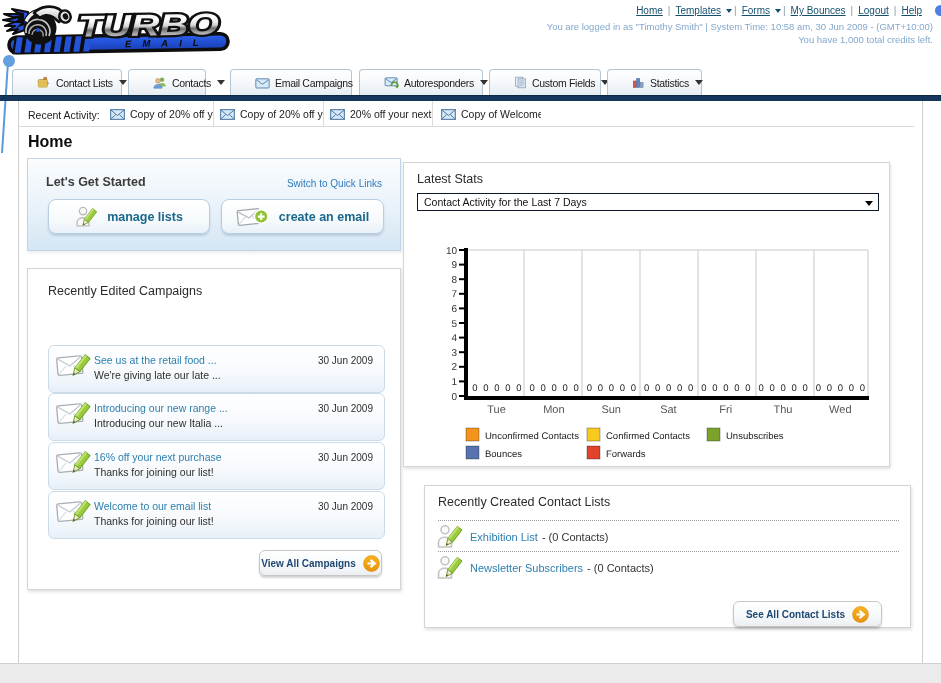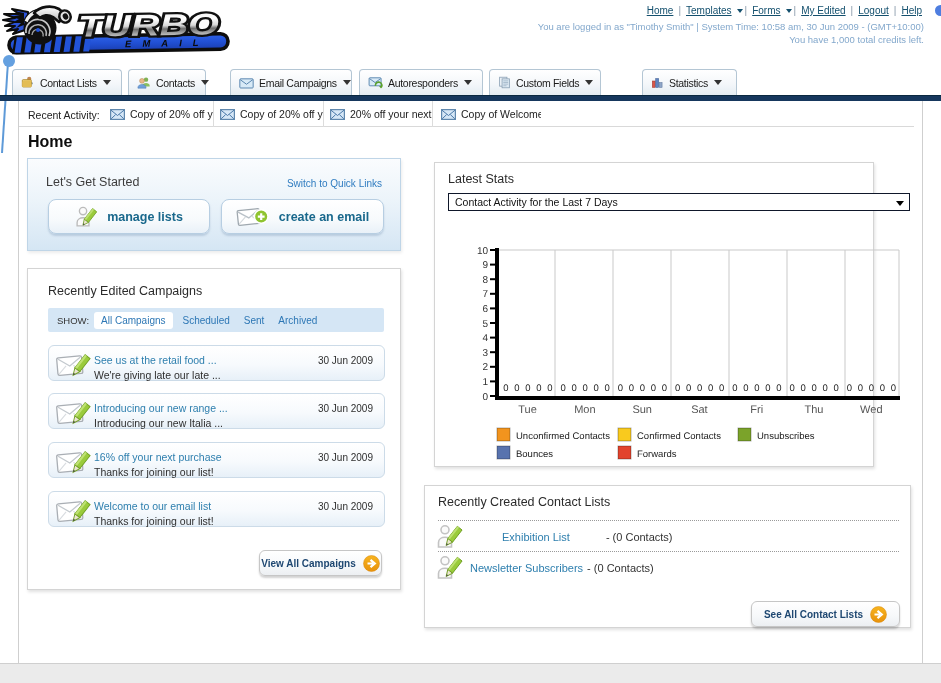--- a/index.html
+++ b/index.html
@@ -5,25 +5,25 @@
 * { margin:0; padding:0; box-sizing:border-box; }
 html,body { width:941px; height:683px; background:#fff; font-family:"Liberation Sans", sans-serif; overflow:hidden; }
 #page { position:relative; width:941px; height:683px; background:#fff; }
 .abs { position:absolute; }
 
 
 #toplinks { position:absolute; top:5px; right:16px; font-size:10px; color:#9aa; white-space:nowrap; }
 #toplinks a { color:#14506e; text-decoration:underline; margin:0 3px; }
 #toplinks .sep { color:#8899aa; margin:0 2px; }
 .dda { display:inline-block; width:0; height:0; border-left:3.5px solid transparent; border-right:3.5px solid transparent; border-top:4.5px solid #14506e; vertical-align:middle; margin-left:2px; }
-#loginfo { position:absolute; top:21px; right:17px; font-size:9.5px; color:#83a8cc; text-align:right; line-height:12.5px; }
+#loginfo { position:absolute; top:21px; right:8px; font-size:9.5px; color:#83a8cc; text-align:right; line-height:12.5px; }
 #helpdot { position:absolute; top:5px; right:-5px; width:11px; height:11px; border-radius:50%; background:#4e7ee0; }
 
 
-.tab { position:absolute; top:69px; height:26px; border:1px solid #b4c6d4; border-bottom:none; border-radius:4px 4px 0 0; background:linear-gradient(180deg,#ffffff 0%,#f4f7fa 55%,#e5edf3 100%); font-size:10.5px; letter-spacing:-0.3px; color:#1a1a1a; display:flex; align-items:center; padding-left:8px; white-space:nowrap; }
+.tab { position:absolute; top:69px; height:26px; border:1px solid #b4c6d4; border-bottom:none; border-radius:4px 4px 0 0; background:linear-gradient(180deg,#ffffff 0%,#f4f7fa 55%,#e5edf3 100%); font-size:10.5px; letter-spacing:-0.3px; color:#1a1a1a; display:flex; align-items:center; padding-left:24px; white-space:nowrap; }
 .tab svg { margin-right:5px; flex:0 0 auto; }
 .tab .tda { display:inline-block; width:0; height:0; border-left:4px solid transparent; border-right:4px solid transparent; border-top:5px solid #333; margin-left:6px; flex:0 0 auto; }
 #navybar { position:absolute; top:95px; left:0; width:941px; height:6px; background:#16375d; border-top:1px solid #0a2840; }
 
 
 #wrap { position:absolute; top:101px; left:18px; width:905px; height:562px; background:#fff; border-left:1px solid #cfcfcf; border-right:1px solid #cfcfcf; }
 #footer { position:absolute; top:663px; left:0; width:941px; height:20px; background:#ebebeb; border-top:1px solid #cfcfcf; }
 
 
 #recent { position:absolute; top:101px; left:19px; width:895px; height:26px; border-bottom:1px solid #d9d9d9; font-size:10.5px; color:#222; }
@@ -32,44 +32,44 @@
 .ritem svg { margin-right:5px; flex:0 0 auto; }
 
 #home { position:absolute; top:133px; left:28px; font-size:16px; font-weight:bold; color:#0d0d0d; }
 
 
 .panel { position:absolute; background:#fff; border:1px solid #d4d4d4; box-shadow:1px 2px 3px rgba(0,0,0,0.12); }
 .ptitle { font-size:12.5px; color:#2b2b2b; }
 
 
 #lgs { position:absolute; left:27px; top:158px; width:374px; height:93px; border:1px solid #bfd5e7; background:linear-gradient(180deg,#fafcfe 0%,#ecf4fa 45%,#d5e6f4 100%); box-shadow:1px 2px 3px rgba(0,0,0,0.08); }
-#lgs .ptitle { position:absolute; left:18px; top:16px; color:#3c3c3c; }
+#lgs .ptitle { position:absolute; left:18px; top:16px; color:#3c3c3c;font-weight:bold; }
 #lgs a.switch { position:absolute; right:18px; top:19px; font-size:10px; color:#2f7cc0; text-decoration:none; }
 .bigbtn { position:absolute; top:40px; height:35px; background:linear-gradient(180deg,#ffffff 0%,#f7fafc 60%,#e9f1f8 100%); border:1px solid #b7cee2; border-radius:8px; box-shadow:0 2px 2px rgba(120,150,180,0.35); display:flex; align-items:center; justify-content:center; font-size:12.5px; font-weight:bold; color:#19688c; }
 #btn1 { left:20px; width:162px; }
 #btn2 { left:193px; width:163px; }
 .bigbtn svg { margin-right:10px; }
 
 
 #camp { left:27px; top:268px; width:374px; height:322px; }
 #camp .ptitle { position:absolute; left:20px; top:15px; }
 #filter { position:absolute; left:20px; top:39px; width:336px; height:24px; background:#d5e6f5; border-radius:2px; font-size:10px; display:flex; align-items:center; }
 #filter .show { color:#333; font-size:9.5px; margin-left:9px; margin-right:5px; }
 #filter a { color:#2d77b5; text-decoration:none; margin:0 7px; }
 #filter a.on { background:#fff; border-radius:3px; padding:3px 7px; margin:0; margin-right:3px; }
-.crow { position:absolute; left:20px; width:337px; height:36px; border:1px solid #ccdbe8; border-radius:6px; background:linear-gradient(180deg,#ffffff 0%,#f7fafd 55%,#e7f0f8 100%); }
+.crow { position:absolute; left:20px; width:337px; height:48px; border:1px solid #ccdbe8; border-radius:6px; background:linear-gradient(180deg,#ffffff 0%,#f7fafd 55%,#e7f0f8 100%); }
 .crow .cicon { position:absolute; left:6px; top:7px; }
 .crow .t1 { position:absolute; left:45px; top:8px; font-size:10.5px; color:#2e7fae; }
 .crow .t2 { position:absolute; left:45px; top:23px; font-size:10.5px; color:#2f2f2f; }
 .crow .dt { position:absolute; right:11px; top:9px; font-size:10px; color:#2f2f2f; }
 .obtn { position:absolute; height:26px; background:linear-gradient(180deg,#ffffff 0%,#f6f8fa 60%,#eceff2 100%); border:1px solid #c6c6c6; border-radius:6px; box-shadow:0 2px 2px rgba(0,0,0,0.18); display:flex; align-items:center; justify-content:center; font-size:10px; font-weight:bold; color:#1e4771; white-space:nowrap; }
 .obtn svg { margin-left:7px; }
 
 
-#stats { left:434px; top:162px; width:440px; height:305px; }
+#stats { left:403px; top:162px; width:487px; height:305px; }
 #stats .ptitle { position:absolute; left:13px; top:9px; }
 #sel { position:absolute; left:13px; top:30px; width:462px; height:18px; border:1px solid #0f172a; background:#fff; font-size:10.5px; color:#111; line-height:16px; padding-left:6px; }
 #sel .sarr { position:absolute; right:5px; top:7px; width:0; height:0; border-left:4px solid transparent; border-right:4px solid transparent; border-top:5px solid #000; }
 
 
 #clists { left:424px; top:485px; width:487px; height:143px; }
 #clists .ptitle { position:absolute; left:13px; top:9px; }
 .dots { position:absolute; left:13px; width:461px; border-top:1px dotted #9a9a9a; }
 .clitem { position:absolute; left:11px; display:flex; align-items:center; font-size:11px; color:#333; }
 .clitem a { color:#2e7fae; text-decoration:none; margin-right:4px; }
@@ -77,21 +77,21 @@
 
 
 #swoosh { position:absolute; left:0; top:50px; }
 svg text { text-rendering: geometricPrecision; }
 </style>
 </head>
 <body>
 <div id="page">
 
   <div id="toplinks">
-    <a href="#">Home</a><span class="sep">|</span><a href="#">Templates</a><span class="dda"></span><span class="sep">|</span><a href="#">Forms</a><span class="dda"></span><span class="sep">|</span><a href="#">My Edited</a><span class="sep">|</span><a href="#">Logout</a><span class="sep">|</span><a href="#">Help</a>
+    <a href="#">Home</a><span class="sep">|</span><a href="#">Templates</a><span class="dda"></span><span class="sep">|</span><a href="#">Forms</a><span class="dda"></span><span class="sep">|</span><a href="#">My Bounces</a><span class="sep">|</span><a href="#">Logout</a><span class="sep">|</span><a href="#">Help</a>
   </div>
   <div id="helpdot"></div>
   <div id="loginfo">You are logged in as "Timothy Smith" | System Time: 10:58 am, 30 Jun 2009 - (GMT+10:00)<br>You have 1,000 total credits left.</div>
 
   <div class="abs" id="logo" style="left:2px;top:3px;"><svg width="235" height="57" viewBox="0 0 235 57" font-family="Liberation Sans, sans-serif">
         <defs>
           <linearGradient id="chrome" x1="0" y1="0" x2="0" y2="1">
             <stop offset="0" stop-color="#e8e8e8"></stop>
             <stop offset="0.30" stop-color="#ffffff"></stop>
             <stop offset="0.50" stop-color="#d8d8d8"></stop>
@@ -162,21 +162,21 @@
         <rect x="2" y="1.5" width="9" height="11" fill="#eef3f8" stroke="#8aa0b4" stroke-width="1"></rect>
         <rect x="5" y="3.5" width="9" height="11" fill="#dde9f3" stroke="#8aa0b4" stroke-width="1"></rect>
         <path d="M6.5 6h6M6.5 8h6M6.5 10h6M6.5 12h4" stroke="#9fb4c6" stroke-width="1"></path>
       </svg>Custom Fields<span class="tda"></span></div>
   <div class="tab" style="left:359px;width:124px;"><svg width="15" height="12" viewBox="0 0 18 15">
         <rect x="1" y="1" width="15" height="10" rx="1" fill="#d8eaf7" stroke="#5b87b0" stroke-width="1.2"></rect>
         <path d="M1.5 2 L8.5 7 L15.5 2" fill="none" stroke="#5b87b0" stroke-width="1.2"></path>
         <path d="M9 11 a4 4 0 1 1 7 2" fill="none" stroke="#5aa02c" stroke-width="2"></path>
         <path d="M17.5 10 L16 14.5 L13.5 11.5 Z" fill="#5aa02c"></path>
       </svg>Autoresponders<span class="tda"></span></div>
-  <div class="tab" style="left:607px;width:95px;margin-left:35px;"><svg width="13" height="12" viewBox="0 0 16 15">
+  <div class="tab" style="left:607px;width:95px;"><svg width="13" height="12" viewBox="0 0 16 15">
         <rect x="1.5" y="5" width="3.6" height="8" fill="#d8564a" stroke="#a33a30" stroke-width=".7"></rect>
         <rect x="5.8" y="2" width="3.6" height="11" fill="#5f83c0" stroke="#3c5d94" stroke-width=".7"></rect>
         <rect x="10.1" y="7" width="3.6" height="6" fill="#8fa6c8" stroke="#5d779e" stroke-width=".7"></rect>
       </svg>Statistics<span class="tda"></span></div>
   <div id="navybar"></div>
 
   <div id="wrap"></div>
   <div id="footer"></div>
 
   <div id="recent">
@@ -222,27 +222,20 @@
             <path d="M3 5.5 L14 13 L25 5.5" fill="none" stroke="#b9c1c8" stroke-width="1.4"></path>
             <path d="M3 18.5 L10.5 11.5 M25 18.5 L17.5 11.5" stroke="#d4d9dd" stroke-width="1.2"></path>
           </g>
           <circle cx="27.5" cy="11.5" r="7.4" fill="#8fc430" stroke="#ffffff" stroke-width="1.6"></circle>
           <path d="M27.5 7.8 V15.2 M23.8 11.5 H31.2" stroke="#ffffff" stroke-width="2.4"></path>
         </svg>create an email</div>
   </div>
 
   <div class="panel" id="camp">
     <div class="ptitle">Recently Edited Campaigns</div>
-    <div id="filter">
-        <span class="show">SHOW:</span>
-        <a class="on" href="#">All Campaigns</a>
-        <a href="#">Scheduled</a>
-        <a href="#">Sent</a>
-        <a href="#">Archived</a>
-      </div>
     <div class="crow" style="top:76px;">
         <span class="cicon"><svg width="37" height="28" viewBox="0 0 40 30">
             <g transform="rotate(-5 16 14)">
               <rect x="2.5" y="4" width="27" height="19" rx="2" fill="#ffffff" stroke="#a9aeb4" stroke-width="1.4"></rect>
               <path d="M4 5.5 L16 14 L28 5.5" fill="none" stroke="#c3c9ce" stroke-width="1.4"></path>
               <path d="M4 21.5 L12 13.5 M28 21.5 L20 13.5" stroke="#d8dce0" stroke-width="1.2"></path>
             </g>
             <g transform="rotate(38 26 15)">
               <rect x="23" y="0.5" width="6.8" height="18" fill="#9acb3c" stroke="#70a022" stroke-width="1"></rect>
               <rect x="23" y="0.5" width="2.4" height="18" fill="#bfe273" stroke="none"></rect>
@@ -407,21 +400,21 @@
           <rect x="62" y="283" width="13" height="13" fill="#5873AE" stroke="rgba(0,0,0,0.3)" stroke-width="1"></rect>
           <text x="81" y="294" font-size="9.5" fill="#1a1a1a">Bounces</text>
           <rect x="183" y="283" width="13" height="13" fill="#E2432D" stroke="rgba(0,0,0,0.3)" stroke-width="1"></rect>
           <text x="202" y="294" font-size="9.5" fill="#1a1a1a">Forwards</text>
         </svg></div>
   </div>
 
   <div class="panel" id="clists">
     <div class="ptitle">Recently Created Contact Lists</div>
     <div class="dots" style="top:34px;"></div>
-    <div class="clitem" style="top:38px;gap:32px;"><svg width="27" height="26" viewBox="0 0 27 26">
+    <div class="clitem" style="top:38px;"><svg width="27" height="26" viewBox="0 0 27 26">
           <g stroke="#c3c3c3" fill="#fbfbfb" stroke-width="1.6">
             <circle cx="9" cy="5.8" r="4"></circle>
             <path d="M2.5 18.5 C2.5 11.5 15.5 11.5 15.5 18.5 L15.5 23 L2.5 23 Z"></path>
           </g>
           <g transform="rotate(38 16 14)">
             <rect x="13" y="1.5" width="6" height="15.5" fill="#9acb3c" stroke="#6f9e22" stroke-width="0.9"></rect>
             <rect x="13" y="1.5" width="2.1" height="15.5" fill="#bce070" stroke="none"></rect>
             <path d="M13 17 L19 17 L16 23.5 Z" fill="#ece6d2" stroke="#6f9e22" stroke-width="0.9"></path>
             <path d="M15 21.3 L17 21.3 L16 23.5 Z" fill="#444"></path>
           </g>
@@ -432,21 +425,21 @@
             <circle cx="9" cy="5.8" r="4"></circle>
             <path d="M2.5 18.5 C2.5 11.5 15.5 11.5 15.5 18.5 L15.5 23 L2.5 23 Z"></path>
           </g>
           <g transform="rotate(38 16 14)">
             <rect x="13" y="1.5" width="6" height="15.5" fill="#9acb3c" stroke="#6f9e22" stroke-width="0.9"></rect>
             <rect x="13" y="1.5" width="2.1" height="15.5" fill="#bce070" stroke="none"></rect>
             <path d="M13 17 L19 17 L16 23.5 Z" fill="#ece6d2" stroke="#6f9e22" stroke-width="0.9"></path>
             <path d="M15 21.3 L17 21.3 L16 23.5 Z" fill="#444"></path>
           </g>
         </svg><a href="#">Newsletter Subscribers</a> - (0 Contacts)</div>
-    <div class="obtn" style="right:10px;top:115px;width:149px;">See All Contact Lists <svg width="17" height="17" viewBox="0 0 17 17">
+    <div class="obtn" style="right:28px;top:115px;width:149px;">See All Contact Lists <svg width="17" height="17" viewBox="0 0 17 17">
           <defs>
             <linearGradient id="og" x1="0" y1="0" x2="0" y2="1">
               <stop offset="0" stop-color="#f7b41f"></stop>
               <stop offset="1" stop-color="#e8920c"></stop>
             </linearGradient>
           </defs>
           <circle cx="8.5" cy="8.5" r="8" fill="url(#og)" stroke="#d8860a" stroke-width="0.5"></circle>
           <path d="M4.5 8.5 H10 M7.5 4.8 L11.8 8.5 L7.5 12.2" fill="none" stroke="#ffffff" stroke-width="2.2"></path>
         </svg></div>
   </div>

